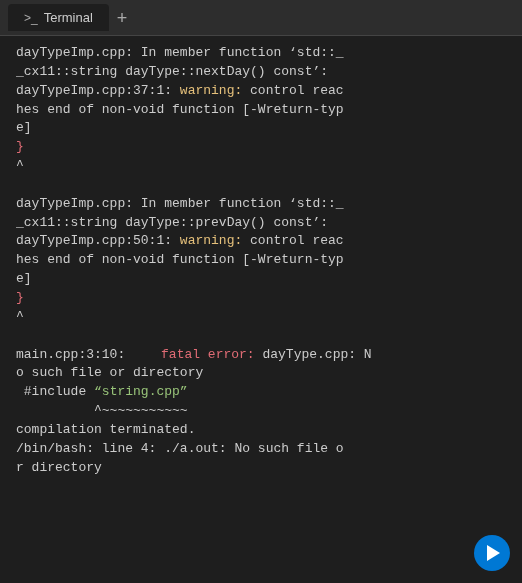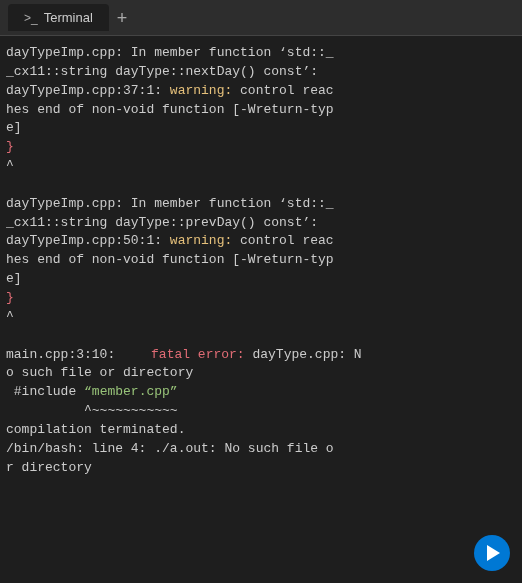--- a/index.html
+++ b/index.html
@@ -47,21 +47,21 @@
       background: none;
       border: none;
       color: #aaa;
       font-size: 18px;
       cursor: pointer;
       padding: 2px 8px;
       line-height: 1;
     }
 
     .terminal-body {
-      padding: 8px 6px;
+      padding: 8px 16px;
       color: #cccccc;
       line-height: 1.45;
       white-space: pre-wrap;
       word-break: break-all;
     }
 
     .warning-text {
       color: #e5c07b;
     }
 
@@ -120,19 +120,19 @@
 dayTypeImp.cpp: In member function ‘std::_
 _cx11::string dayType::prevDay() const’:
 dayTypeImp.cpp:50:1: </span><span class="warning-text">warning:</span><span> control reac
 hes end of non-void function [-Wreturn-typ
 e]
 <span style="color:#e06c75;">}</span>
 ^
 
 main.cpp:3:10: </span><span class="error-text">fatal error:</span><span> dayType.cpp: N
 o such file or directory
- #include </span><span class="string-text">“member.cpp”</span><span>
+ #include </span><span class="string-text">“string.cpp”</span><span>
           ^~~~~~~~~~~~
 compilation terminated.
 /bin/bash: line 4: ./a.out: No such file o
 r directory</span></div>
 
 <div class="play-btn"></div>
 
 </body></html>

